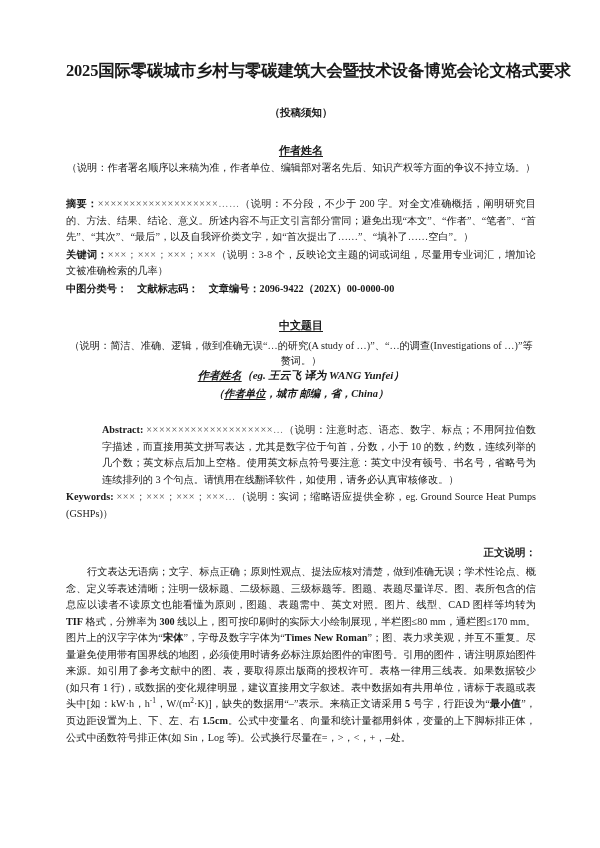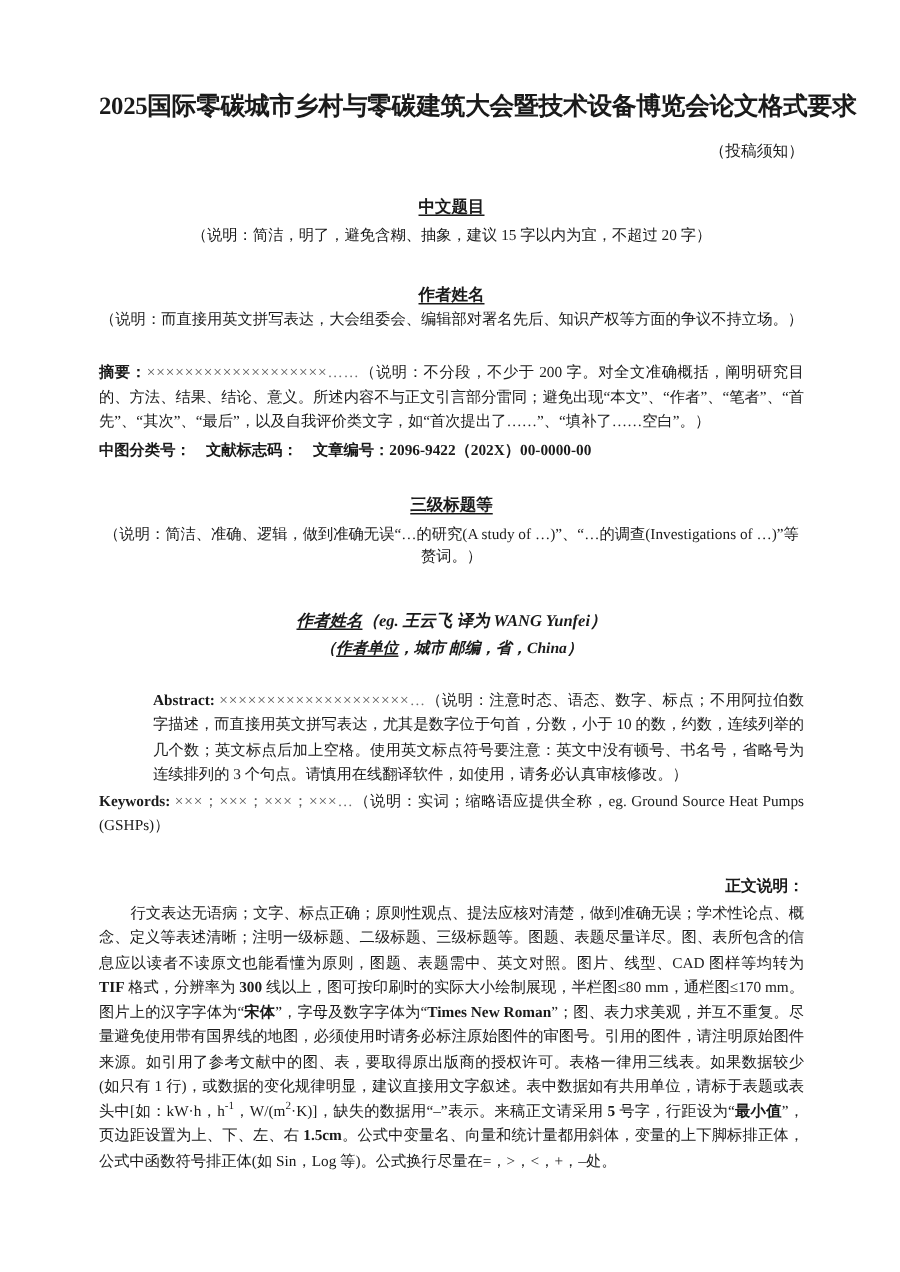--- a/index.html
+++ b/index.html
@@ -27,22 +27,23 @@
     font-size: 16.5px;
     font-weight: bold;
     text-align: center;
     line-height: 1.35;
     letter-spacing: -0.2px;
     margin: 16px 0 0 0;
     white-space: nowrap;
   }
   .doc-subtitle {
     font-size: 10.5px;
-    text-align: right;
-    margin-top: 12px;
+    text-align: center;
+    margin-top: 24px;
+    font-weight: bold;
   }
   
   .ctr {
     text-align: center;
   }
   .heading-cn {
     font-size: 11px;
     font-weight: bold;
     text-decoration: underline;
     text-underline-offset: 2px;
@@ -71,21 +72,20 @@
     margin-top: 4px;
   }
   .author-affil .ul {
     text-decoration: underline;
     text-underline-offset: 2px;
   }
   .en-author {
     font-size: 11px;
     font-weight: bold;
     font-style: italic;
-    margin-top: 26px;
   }
   .en-author .ul { text-decoration: underline; text-underline-offset: 2px; }
   .en-affil {
     font-size: 10.4px;
     font-weight: bold;
     font-style: italic;
     margin-top: 4px;
   }
   .en-affil .ul { text-decoration: underline; text-underline-offset: 2px; }
   
@@ -132,37 +132,34 @@
   sup { font-size: 7.4px; vertical-align: super; line-height: 0; }
 </style>
 </head>
 <body>
 
 <div class="page">
 
   <div class="doc-title">2025国际零碳城市乡村与零碳建筑大会暨技术设备博览会论文格式要求</div>
   <div class="doc-subtitle">（投稿须知）</div>
 
-  <div class="ctr">
-    <div class="heading-cn">中文题目</div>
-    <div class="heading-note">（说明：简洁，明了，避免含糊、抽象，建议 15 字以内为宜，不超过 20 字）</div>
-  </div>
 
   <div class="ctr">
     <div class="author-name">作者姓名</div>
-    <div class="heading-note-2">（说明：而直接用英文拼写表达，大会组委会、编辑部对署名先后、知识产权等方面的争议不持立场。）</div>
+    <div class="heading-note-2">（说明：作者署名顺序以来稿为准，作者单位、编辑部对署名先后、知识产权等方面的争议不持立场。）</div>
   </div>
 
   <p class="para para-gap-abs"><span class="lbl">摘要：</span><span class="xs">×××××××××××××××××××</span><span class="dots">……</span><span>（说明：不分段，不少于 200 字。对全文准确概括，阐明研究目的、方法、结果、结论、意义。所述内容不与正文引言部分雷同；避免出现“本文”、“作者”、“笔者”、“首先”、“其次”、“最后”，以及自我评价类文字，如“首次提出了……”、“填补了……空白”。）</span></p>
 
+  <p class="para para-gap-kw"><span class="lbl">关键词：</span><span class="xs">×××；×××；×××；×××</span><span>（说明：3-8 个，反映论文主题的词或词组，尽量用专业词汇，增加论文被准确检索的几率）</span></p>
 
   <div class="cls-line para-gap-cls"><span>中图分类号：</span>    <span>文献标志码：</span>    <span>文章编号：</span><span>2096-9422（202X）00-0000-00</span></div>
 
   <div class="ctr">
-    <div class="heading-cn">三级标题等</div>
+    <div class="heading-cn">中文题目</div>
     <div class="heading-note">（说明：简洁、准确、逻辑，做到准确无误“…的研究(A study of …)”、“…的调查(Investigations of …)”等赘词。）</div>
   </div>
 
   <div class="ctr">
     <div class="en-author"><span class="ul">作者姓名</span><span>（eg. 王云飞 译为 WANG Yunfei）</span></div>
     <div class="en-affil"><span>（</span><span class="ul">作者单位</span><span>，城市 邮编，省，China）</span></div>
   </div>
 
   <p class="para para-gap-en-abs"><span class="lbl">Abstract:</span> <span class="xs">××××××××××××××××××××</span><span class="dots">…</span><span>（说明：注意时态、语态、数字、标点；不用阿拉伯数字描述，而直接用英文拼写表达，尤其是数字位于句首，分数，小于 10 的数，约数，连续列举的几个数；英文标点后加上空格。使用英文标点符号要注意：英文中没有顿号、书名号，省略号为连续排列的 3 个句点。请慎用在线翻译软件，如使用，请务必认真审核修改。）</span></p>
 

